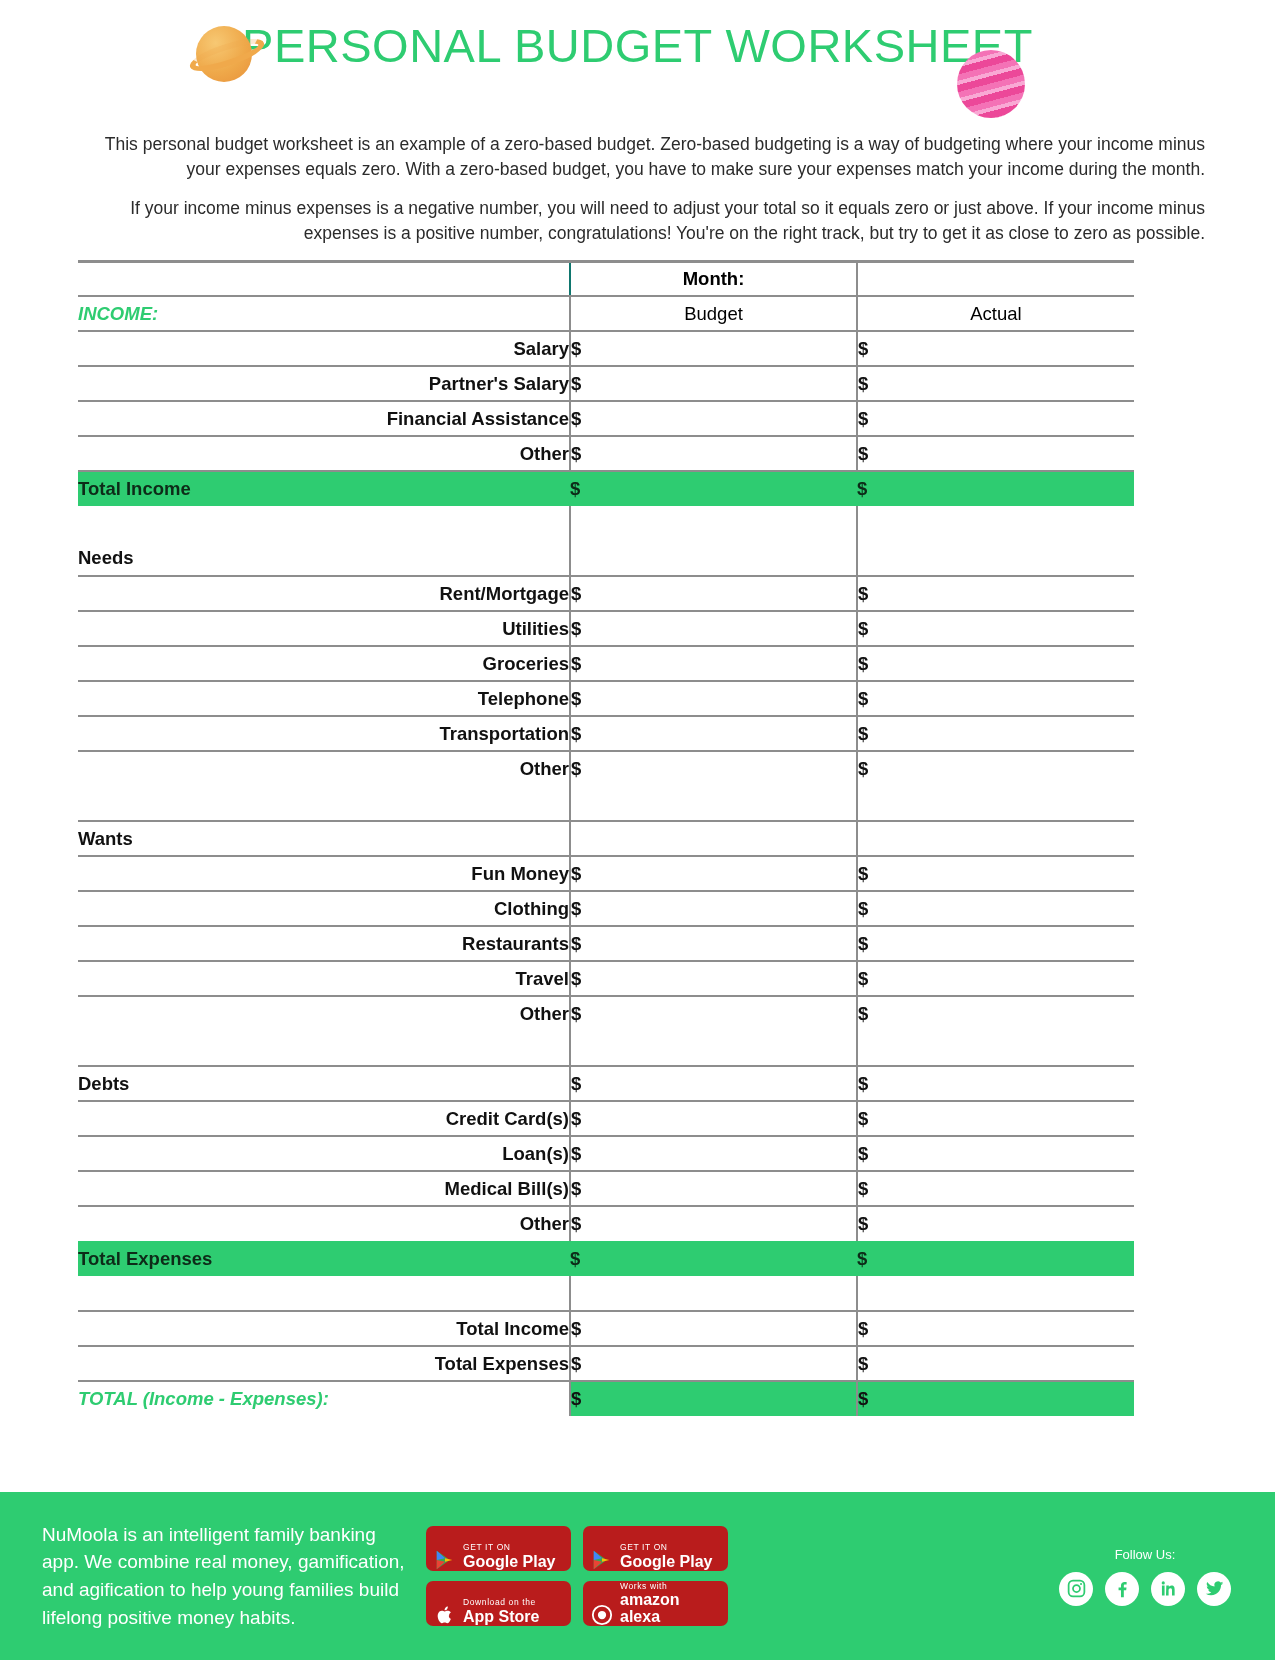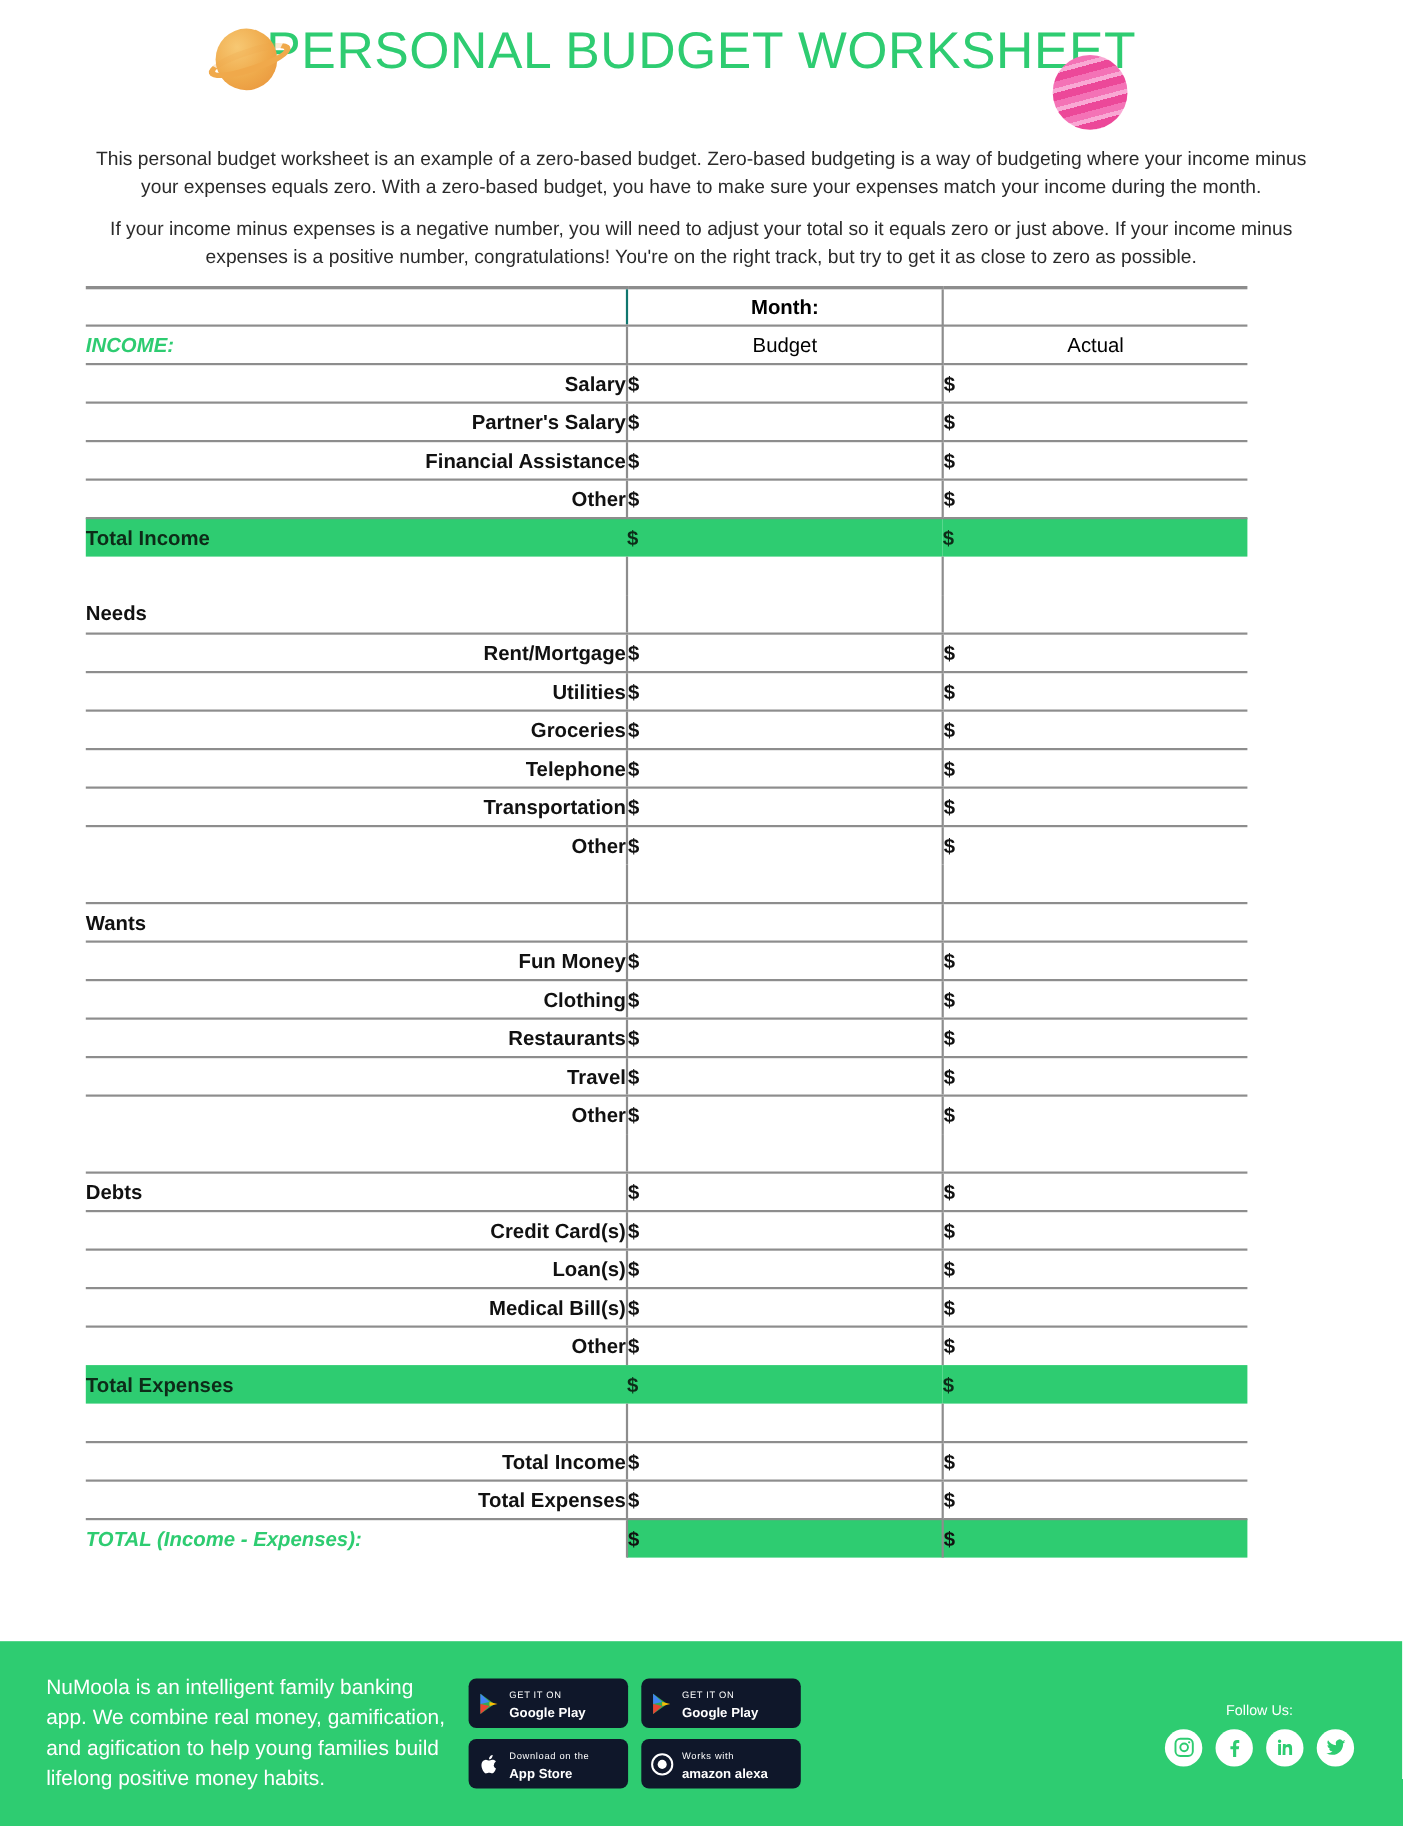--- a/index.html
+++ b/index.html
@@ -59,21 +59,21 @@
     background: repeating-linear-gradient(165deg, #ec4899 0px, #ec4899 7px, #f472b6 7px, #f472b6 13px, #f9a8d4 13px, #f9a8d4 17px);
     overflow:hidden;
   }
 
   
   .intro {
     padding: 2px 70px 0 70px;
     font-size: 17.5px;
     color: #2b2b2b;
     line-height: 1.45;
-    text-align: center;
+    text-align: right;
   }
   .intro p { margin: 0 0 13px 0; }
 
   
   .sheet {
     margin: 8px 78px 0 78px;
     width: 1119px;
   }
   table.budget {
     border-collapse: collapse;
@@ -196,32 +196,32 @@
     font-size: 19px;
     line-height: 1.45;
     padding: 0 20px 0 16px;
   }
   .badges {
     display: grid;
     grid-template-columns: 145px 145px;
     grid-gap: 10px 12px;
   }
   .badge {
-    background: #0f172a;
+    background: #b91c1c;
     border-radius: 7px;
     height: 45px;
     display: flex;
-    align-items: center;
+    align-items: flex-end;
     padding: 0 8px;
     color: #fff;
   }
   .badge .bicon { margin-right: 7px; display:flex; align-items:center; }
   .badge .btxt { line-height: 1.05; }
   .badge .btop { font-size: 8.5px; letter-spacing: .6px; }
-  .badge .bbot { font-size: 12px; font-weight: bold; }
+  .badge .bbot { font-size: 16px; font-weight: bold; }
   .follow {
     margin-left: auto;
     text-align: center;
     color: #fff;
     padding-right: 18px;
   }
   .follow .ftxt { font-size: 13px; font-weight: normal; margin-bottom: 10px; }
   .socials { display: flex; gap: 12px; }
   .soc {
     width: 34px; height: 34px; border-radius: 50%;

